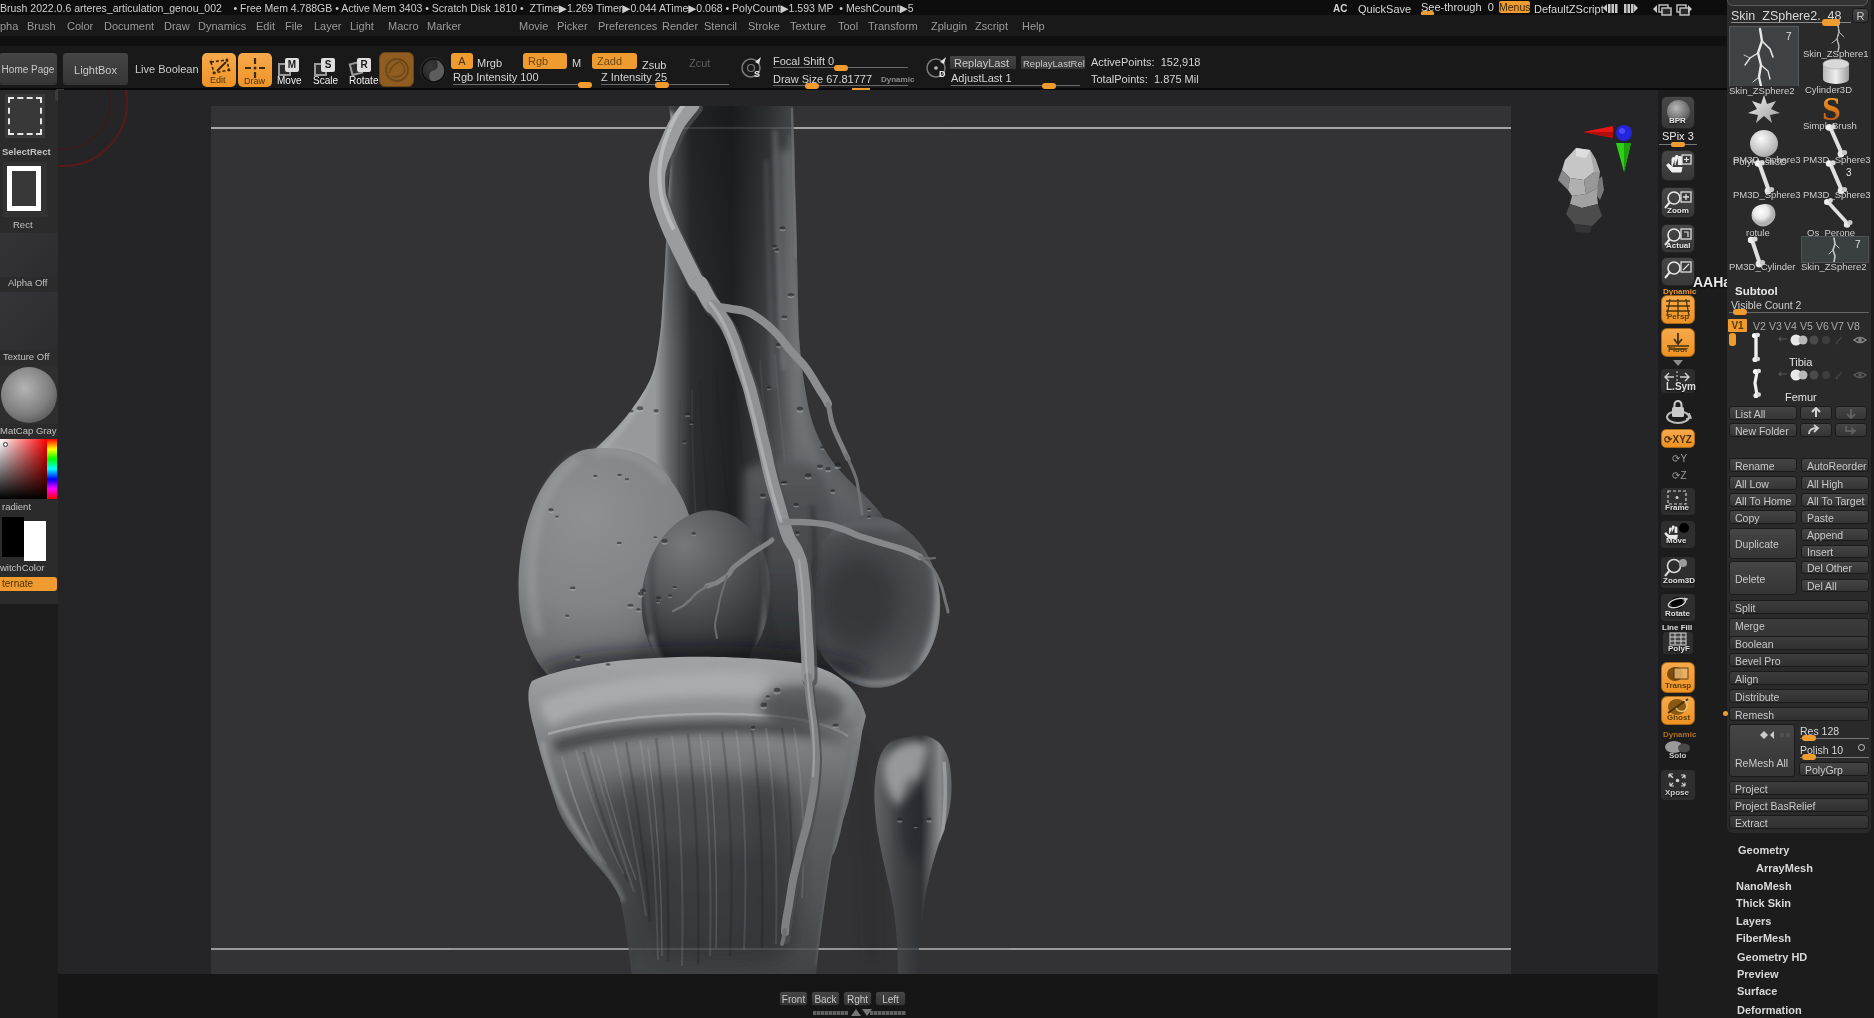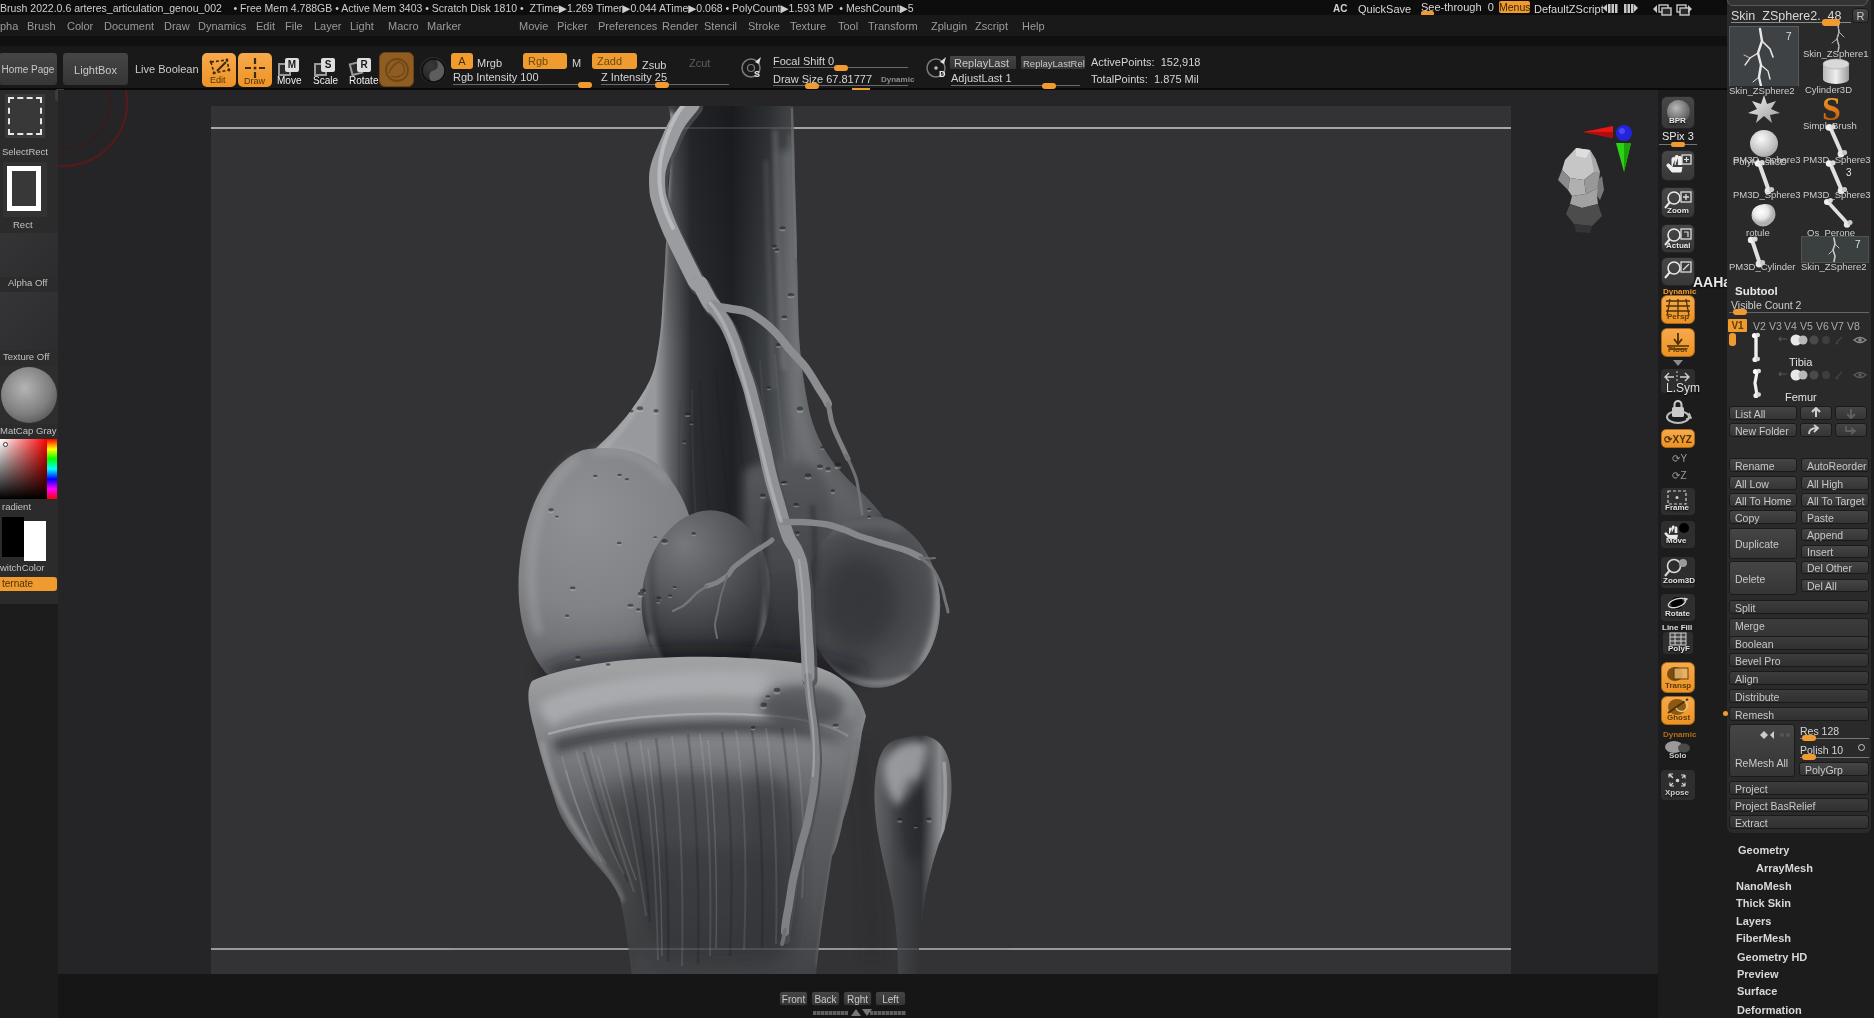--- a/index.html
+++ b/index.html
@@ -187,21 +187,21 @@
   </div>
 
   <div class="abs" style="left:0;top:90px;width:58px;height:514px;background:#2b2b2b;"></div>
   <div class="abs" style="left:0;top:604px;width:58px;height:414px;background:#1c1c1d;"></div>
   <div id="leftpal">
     <div class="abs" style="left:55px;top:89px;width:9px;height:12px;background:#3d3d3d;border-radius:3px 0 0 3px;"></div>
 
     <div class="abs" style="left:4px;top:93px;width:42px;height:46px;background:#3a3a3a;border:1px solid #2a2a2a;">
       <div class="abs" style="left:3px;top:3px;width:34px;height:38px;border:2px dashed #e8e8e8;background:#383838;"></div>
     </div>
-    <div class="lbl" style="left:2px;top:147px;font-size:9.5px;color:#c2c2c2;">SelectRect</div>
+    <div class="lbl" style="left:2px;top:147px;font-size:9.5px;color:#c2c2c2;font-weight:bold;">SelectRect</div>
 
     <div class="abs" style="left:3px;top:162px;width:44px;height:55px;background:#323232;">
       <div class="abs" style="left:4px;top:4px;width:34px;height:45px;border:5px solid #ffffff;background:#383838;"></div>
     </div>
     <div class="lbl" style="left:13px;top:220px;font-size:9.5px;color:#c2c2c2;">Rect</div>
 
     <div class="abs" style="left:0px;top:233px;width:58px;height:44px;background:linear-gradient(135deg,#343437,#2c2c2e);"></div>
     <div class="lbl" style="left:8px;top:278px;font-size:9.5px;color:#c2c2c2;">Alpha Off</div>
 
     <div class="abs" style="left:0px;top:292px;width:58px;height:58px;background:linear-gradient(135deg,#353538,#2c2c2e);"></div>
@@ -666,21 +666,21 @@
         </svg>
       <div class="lbl" style="left:6px;top:17px;font-size:8px;font-weight:bold;color:#5a3c0a;">Floor</div>
     </div>
     <div class="abs" style="left:1673px;top:360px;width:0;height:0;border-left:5px solid transparent;border-right:5px solid transparent;border-top:6px solid #8a8a8a;"></div>
 
     <div class="abs" style="left:1661px;top:369px;width:34px;height:24px;background:#2e2e2e;border-radius:4px;">
       <svg width="32" height="15">
           <path d="M8 4 L4 8 L8 12 M24 4 L28 8 L24 12 M4 8 H13 M19 8 H28" stroke="#cfcfcf" stroke-width="1.4" fill="none"></path>
           <path d="M16 2 V14" stroke="#cfcfcf" stroke-width="1" stroke-dasharray="2 2"></path>
         </svg>
-      <div class="lbl" style="left:5px;top:13px;font-size:12px;font-weight:normal;color:#e0e0e0;text-shadow:0 1px 2px #000;">L.Sym</div>
+      <div class="lbl" style="left:5px;top:13px;font-size:10px;font-weight:bold;color:#e0e0e0;text-shadow:0 1px 2px #000;">L.Sym</div>
     </div>
 
     <div class="abs" style="left:1664px;top:399px;width:28px;height:26px;">
       <svg width="28" height="26">
           <ellipse cx="14" cy="18" rx="11" ry="6" fill="none" stroke="#bdbdbd" stroke-width="2"></ellipse>
           <path d="M25 14 l2 5 l-5 1" fill="none" stroke="#bdbdbd" stroke-width="1.6"></path>
           <rect x="8" y="8" width="12" height="10" rx="1.5" fill="#c9c9c9"></rect>
           <path d="M10.5 8 V5.5 a3.5 3.5 0 0 1 7 0 V8" fill="none" stroke="#c9c9c9" stroke-width="2"></path>
         </svg>
     </div>

